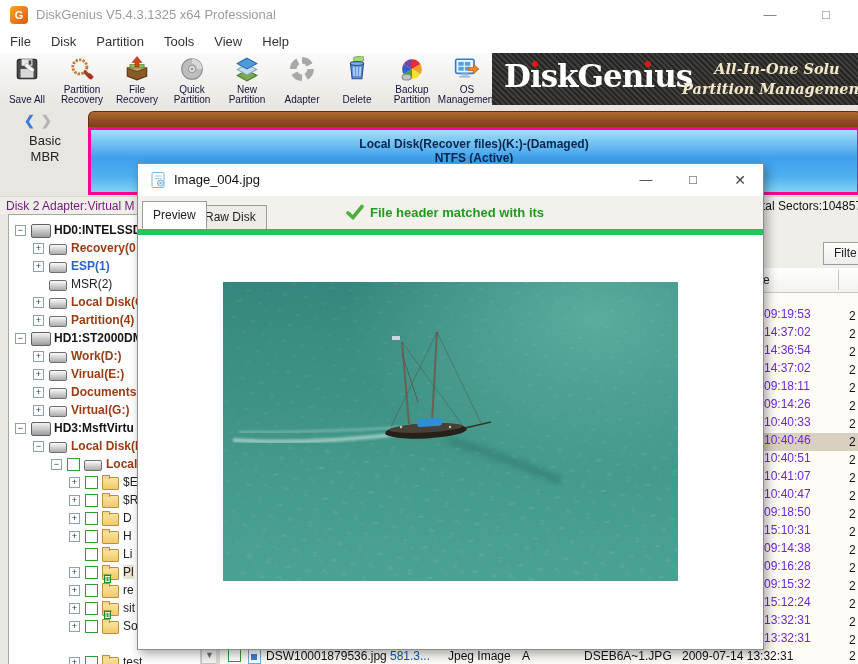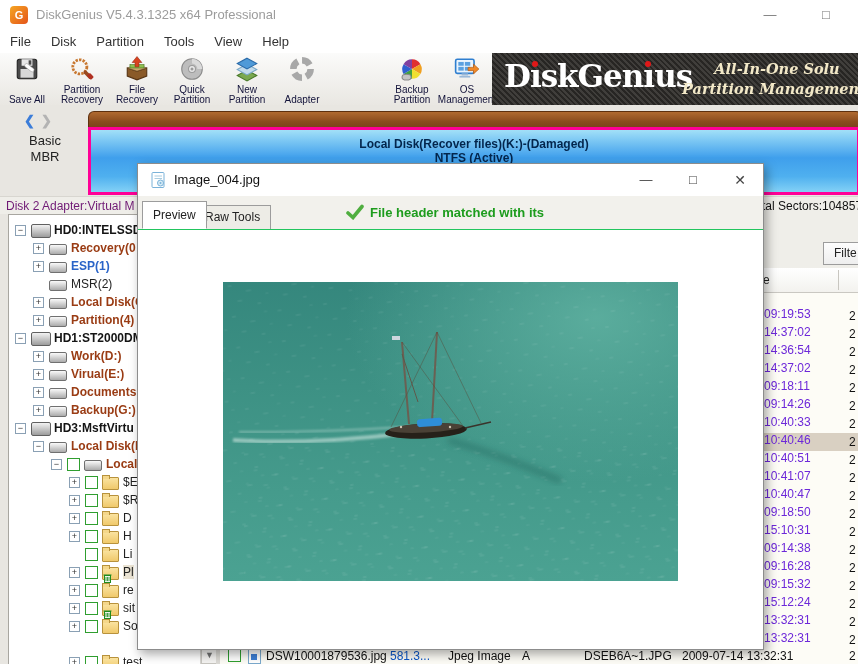--- a/index.html
+++ b/index.html
@@ -106,21 +106,21 @@
   .c-black{color:#222;}
   .tsel .tlabel{background:#eae3d3;}
   
   .dialog{position:absolute;left:137px;top:163px;width:625px;height:485px;background:#fff;
           border:1px solid #8c8c8c;box-shadow:3px 4px 10px rgba(0,0,0,.35);z-index:10;}
   .dlg-title{position:absolute;left:0;top:0;width:625px;height:32px;background:#fff;border-bottom:1px solid #e0e0e0;}
   .dlg-ico{position:absolute;left:13px;top:8px;}
   .dlg-text{position:absolute;left:36px;top:8px;font-size:13px;color:#111;}
   .dlg-btn{position:absolute;top:0;width:46px;height:32px;text-align:center;line-height:32px;color:#444;font-size:13px;}
   .dlg-min{left:485px;} .dlg-max{left:532px;} .dlg-close{left:579px;font-size:14px;}
-  .dlg-tabs{position:absolute;left:0;top:32px;width:625px;height:33px;background:#f2f1ec;border-bottom:1px solid #22c55e;}
+  .dlg-tabs{position:absolute;left:0;top:32px;width:625px;height:33px;background:#f2f1ec;border-bottom:6px solid #22c55e;}
   .tab{position:absolute;bottom:0;height:23px;padding:0 10px;line-height:23px;font-size:12px;
        border:1px solid #9c9c9c;border-bottom:none;background:#edece6;color:#222;}
   .tab-active{height:26px;line-height:26px;background:#fff;z-index:2;border-bottom:1px solid #fff;}
   .tab1{left:4px;} .tab2{left:56px;}
   .dlg-status{position:absolute;left:208px;top:40px;display:flex;align-items:center;gap:6px;}
   .dlg-status .txt{color:#1d9c1d;font-weight:bold;font-size:13px;}
   .photo{position:absolute;left:85px;top:118px;width:455px;height:299px;}
 </style>
 </head>
 <body>
@@ -191,20 +191,29 @@
           </svg></span>
      <span class="tb-label">New
 Partition</span>
    </div>
       <div class="tb-btn" style="left:275px">
      <span class="tb-ico"><svg viewBox="0 0 24 24">
             <circle r="8" cx="12" cy="12" fill="none" stroke="#a8a8a8" stroke-width="6" stroke-dasharray="8.5 4"></circle>
           </svg></span>
      <span class="tb-label">Adapter</span>
    </div>
+      <div class="tb-btn" style="left:330px">
+     <span class="tb-ico"><svg viewBox="0 0 24 24">
+            <rect x="9" y="0.5" width="9" height="5" rx="1" transform="rotate(-12 13 3)" fill="#a8d878" stroke="#5a8a3a" stroke-width=".6"></rect>
+            <path d="M6 7 L18 7 L16.5 21 L7.5 21 Z" fill="#5b8fd9" stroke="#2a4f8f"></path>
+            <ellipse cx="12" cy="7" rx="6.2" ry="1.8" fill="#7fb0e8" stroke="#2a4f8f"></ellipse>
+            <path d="M9 10 L9.4 18.5 M12 10 L12 18.5 M15 10 L14.6 18.5" stroke="#dce8f8" stroke-width="1.2" fill="none"></path>
+          </svg></span>
+     <span class="tb-label">Delete</span>
+   </div>
       <div class="tb-btn" style="left:385px">
      <span class="tb-ico"><svg viewBox="0 0 24 24">
             <path d="M12 12 L12 3 A9 9 0 0 1 19.8 7.5 Z" fill="#e03030"></path>
             <path d="M12 12 L19.8 7.5 A9 9 0 0 1 19.8 16.5 Z" fill="#f0a020"></path>
             <path d="M12 12 L19.8 16.5 A9 9 0 0 1 12 21 Z" fill="#f0e030"></path>
             <path d="M12 12 L12 21 A9 9 0 0 1 4.2 16.5 Z" fill="#40a040"></path>
             <path d="M12 12 L4.2 16.5 A9 9 0 0 1 4.2 7.5 Z" fill="#3060d0"></path>
             <path d="M12 12 L4.2 7.5 A9 9 0 0 1 12 3 Z" fill="#8040a0"></path>
             <ellipse cx="7" cy="19.5" rx="4.2" ry="2.6" fill="#c4c4c4" stroke="#888"></ellipse>
           </svg></span>
@@ -298,21 +307,21 @@
           <span class="tlabel c-brown" style="left:62px">Virual(E:)</span>
         </div>
         <div class="trow" style="top:168px">
           <span class="exp" style="left:24px">+</span>
           <span class="ico-part" style="left:40px"></span>
           <span class="tlabel c-brown" style="left:62px">Documents</span>
         </div>
         <div class="trow" style="top:186px">
           <span class="exp" style="left:24px">+</span>
           <span class="ico-part" style="left:40px"></span>
-          <span class="tlabel c-brown" style="left:62px">Backup(G:)</span>
+          <span class="tlabel c-brown" style="left:62px">Virtual(G:)</span>
         </div>
         <div class="trow" style="top:204px">
           <span class="exp" style="left:6px">−</span>
           <span class="ico-disk" style="left:22px"></span>
           <span class="tlabel c-disk" style="left:45px">HD3:MsftVirtu</span>
         </div>
         <div class="trow" style="top:222px">
           <span class="exp" style="left:24px">−</span>
           <span class="ico-part" style="left:40px"></span>
           <span class="tlabel c-brown" style="left:62px">Local Disk(R</span>
@@ -512,21 +521,21 @@
         <circle cx="9.5" cy="11" r="3" fill="#d8ecf6" stroke="#7ab2d8"></circle>
         <circle cx="9.5" cy="11" r="1" fill="#7ab2d8"></circle>
       </svg>
       <span class="dlg-text">Image_004.jpg</span>
       <span class="dlg-btn dlg-min">—</span>
       <span class="dlg-btn dlg-max">□</span>
       <span class="dlg-btn dlg-close">✕</span>
     </div>
     <div class="dlg-tabs">
       <span class="tab tab1 tab-active">Preview</span>
-      <span class="tab tab2">Raw Tools</span>
+      <span class="tab tab2">Raw Disk</span>
     </div>
     <div class="dlg-status">
       <svg width="18" height="16" viewBox="0 0 18 16">
         <path d="M2 9 L7 13.5 L16 2.5" stroke="#4fae3f" stroke-width="3.6" fill="none" stroke-linecap="round"></path>
       </svg>
       <span class="txt">File header matched with its</span>
     </div>
 
     <svg class="photo" viewBox="0 0 455 299">
       <defs>

